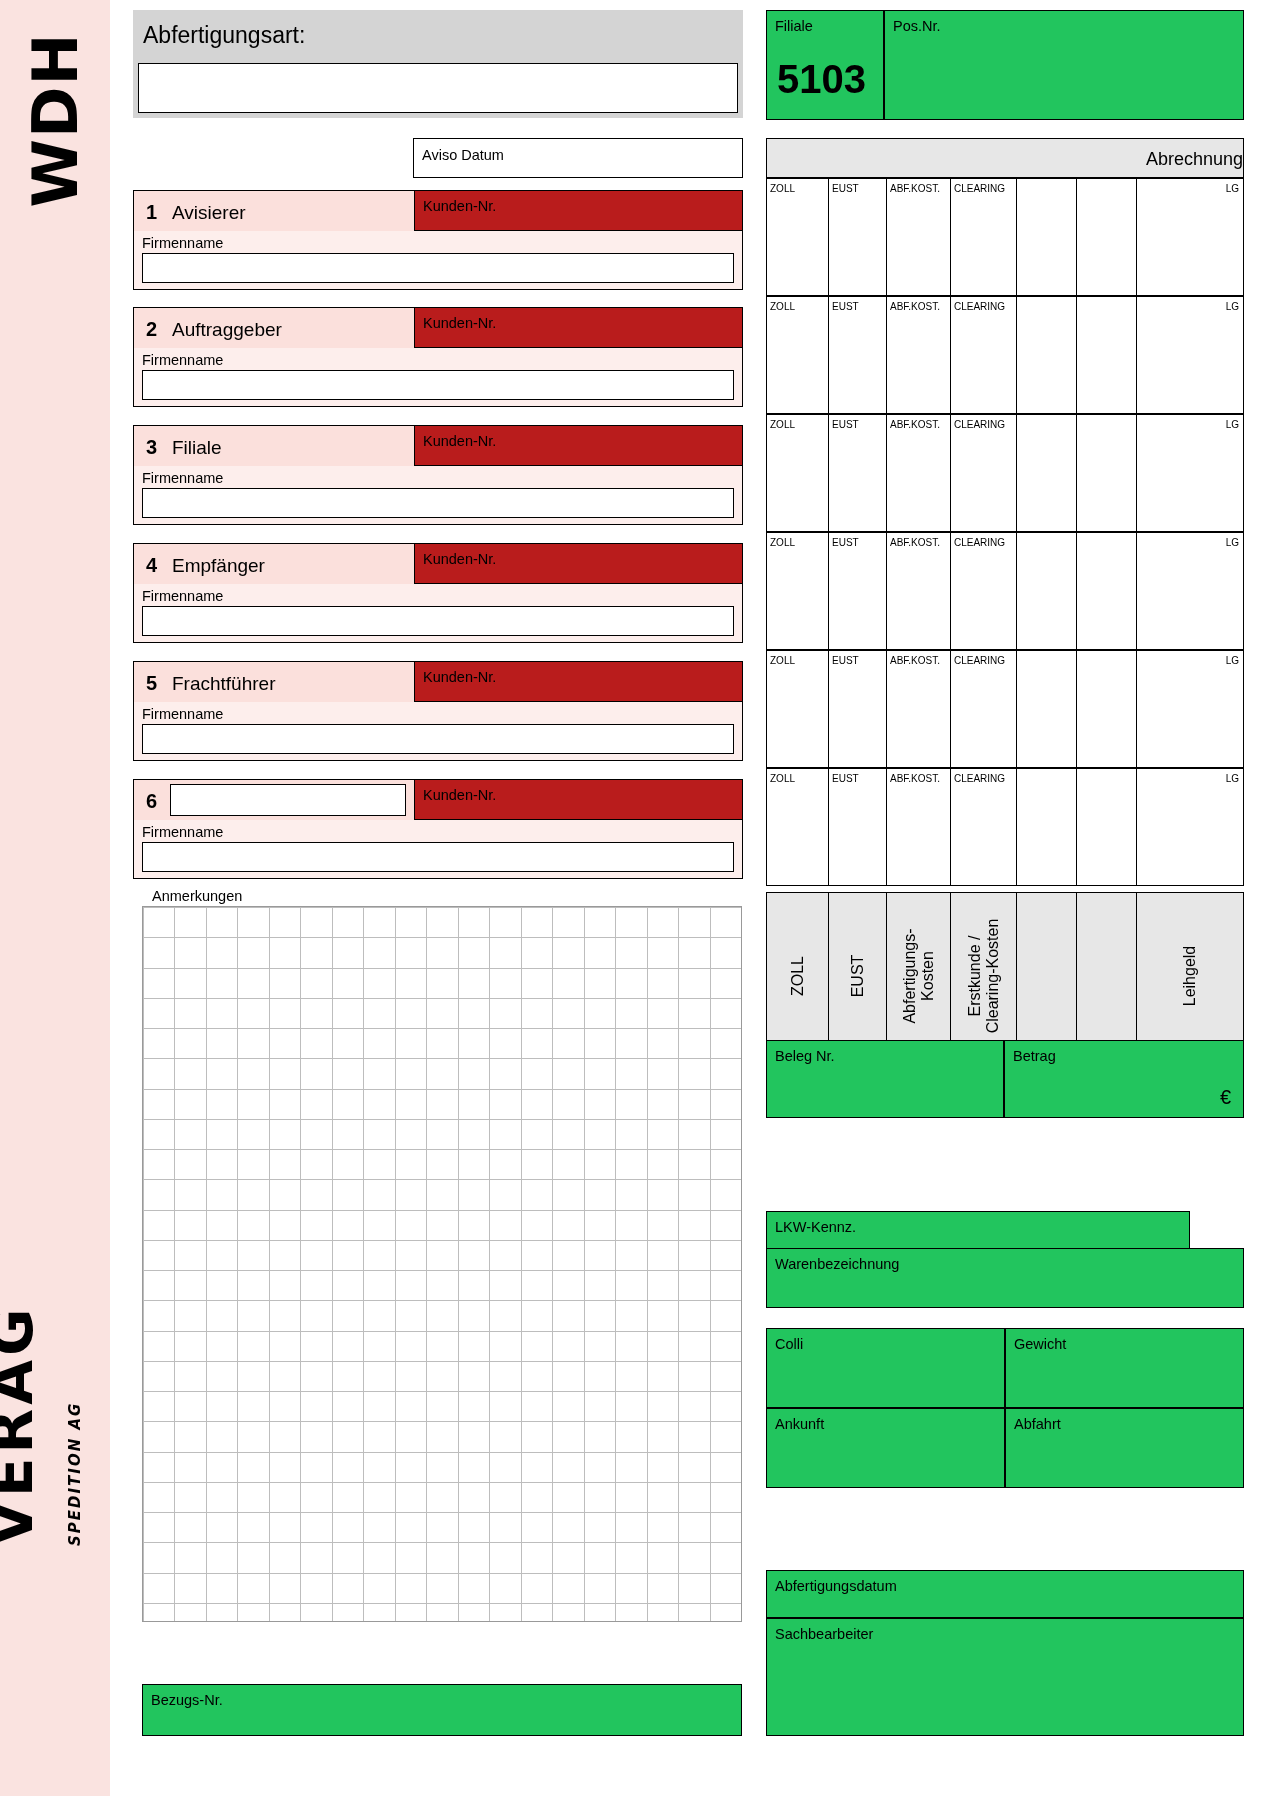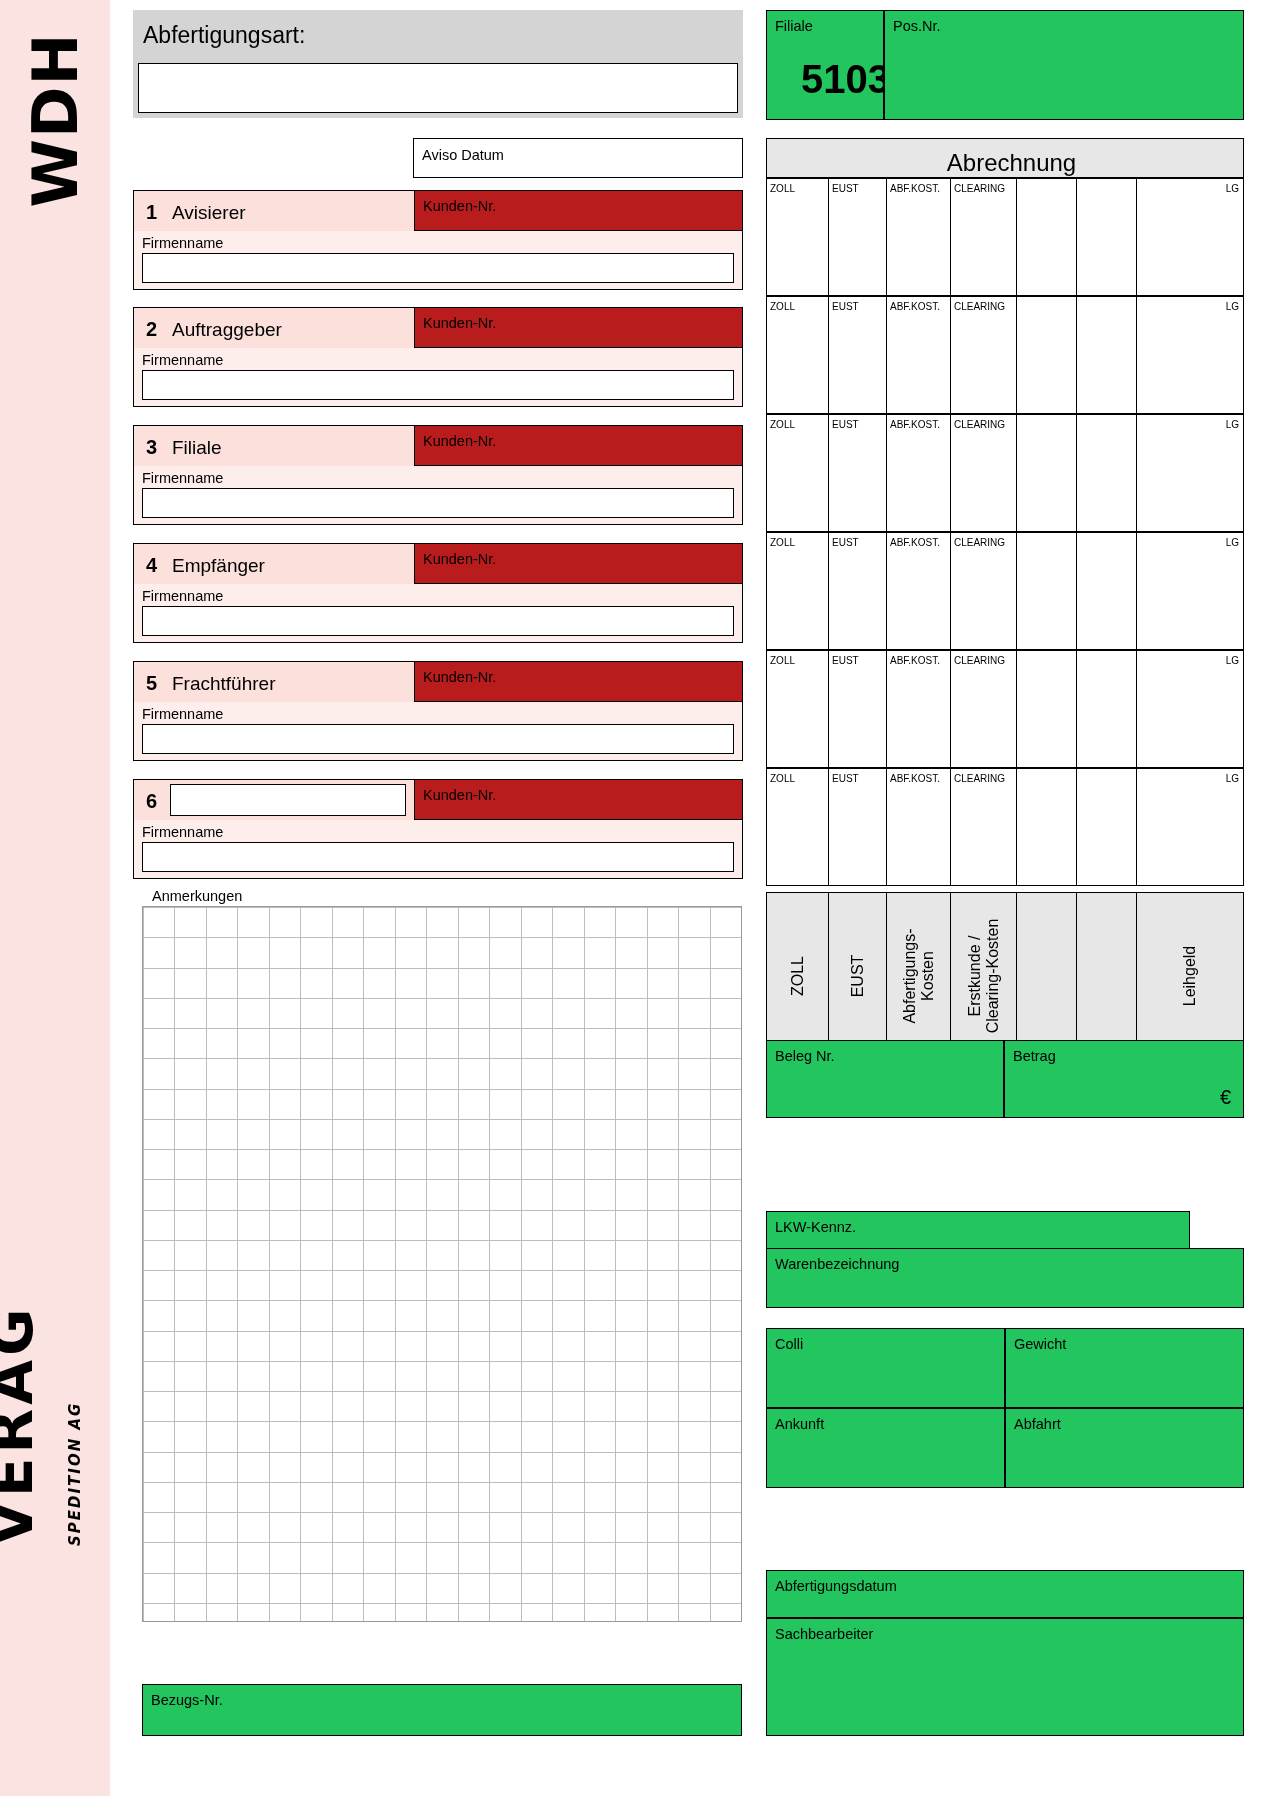--- a/index.html
+++ b/index.html
@@ -109,21 +109,20 @@
     box-sizing: border-box;
   }
 
   
   #filiale-box { left: 766px; top: 10px; width: 118px; height: 110px; }
   #filiale-box .num {
     position: absolute;
     left: 10px; top: 46px;
     font-size: 40px;
     font-weight: bold;
-    margin-left: 24px;
   }
   #posnr-box { left: 884px; top: 10px; width: 360px; height: 110px; }
 
   
   .party {
     position: absolute;
     left: 133px;
     width: 610px;
     box-sizing: border-box;
     border: 1.5px solid #000;
@@ -198,22 +197,22 @@
     position: absolute;
     left: 766px; top: 138px;
     width: 478px; height: 40px;
     background: #e7e7e7;
     border: 1.5px solid #000;
     box-sizing: border-box;
   }
   #abrechnung-head .t {
     position: absolute;
     left: 13px; right: 0; top: 10px;
-    text-align: center;
-    font-size: 24px;
+    text-align: right;
+    font-size: 18px;
   }
   .abr-row {
     position: absolute;
     left: 766px;
     width: 478px;
     border: 1.5px solid #000;
     box-sizing: border-box;
     background: #fff;
     display: flex;
   }

